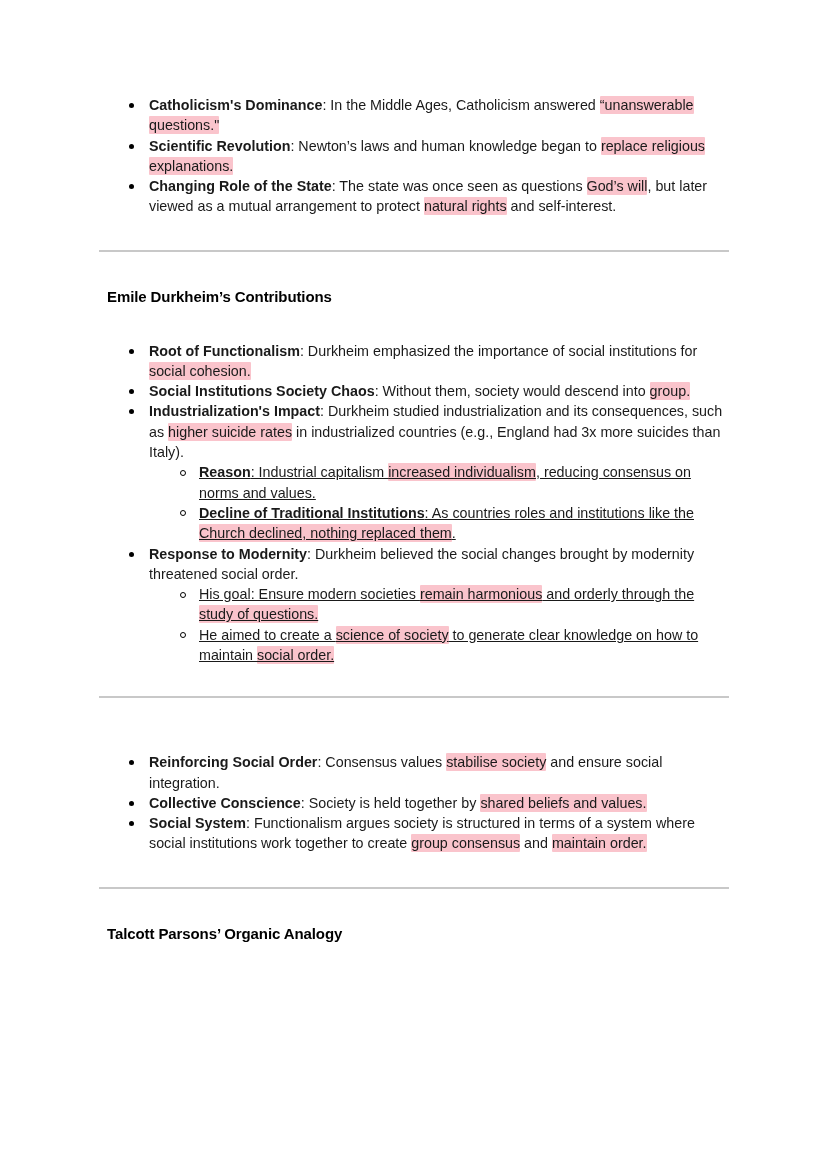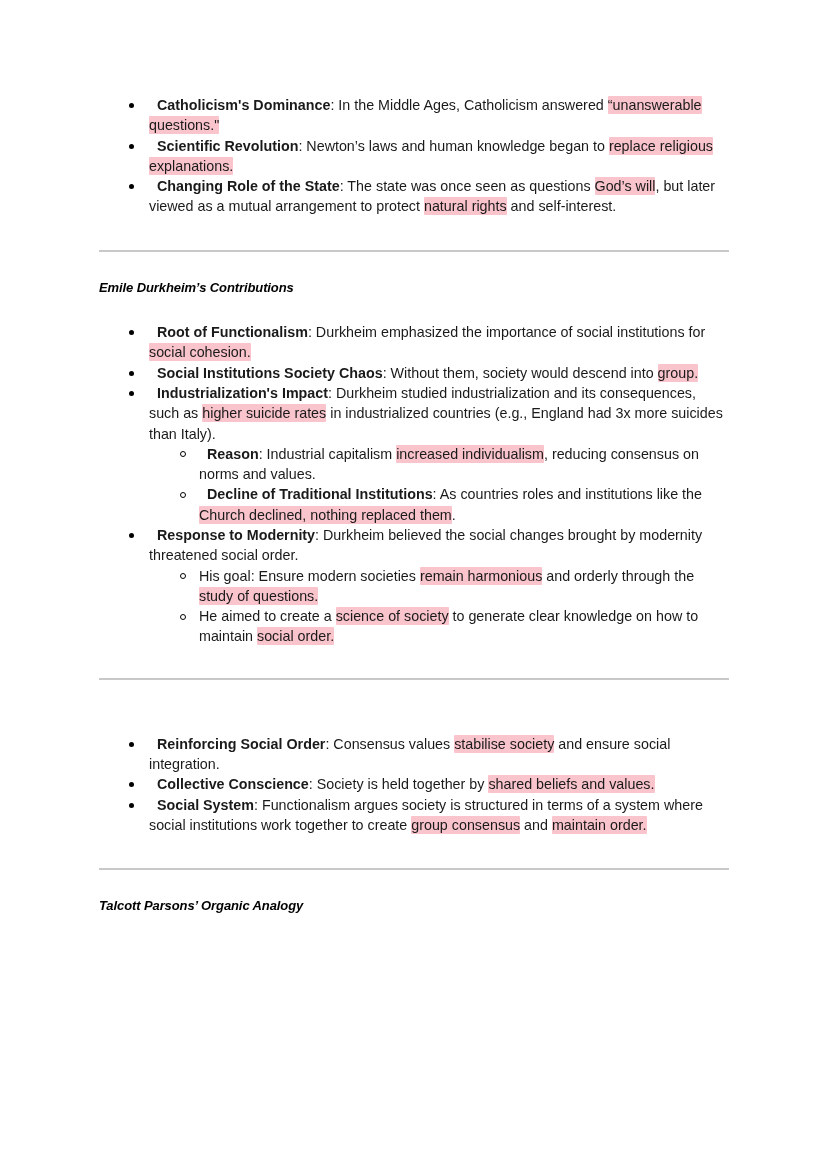--- a/index.html
+++ b/index.html
@@ -24,27 +24,26 @@
     background: #ffffff;
   }
   .content {
     position: absolute;
     left: 99px;
     top: 95px;
     width: 630px;
   }
   
   .section-heading {
-    font-size: 13px;
+    font-size: 15px;
     font-weight: bold;
     line-height: 1.25;
     color: #000;
     letter-spacing: -0.1px;
-    margin: 0;
-    font-style: italic;
+    margin: 8px;
   }
   
   .divider {
     width: 630px;
     height: 0;
     border: none;
     border-top: 2px solid #c8c8c8;
     margin: 0;
   }
   
@@ -68,20 +67,21 @@
     top: 8px;
     width: 5px;
     height: 5px;
     border-radius: 50%;
     background: #000;
   }
   ul.sub-bullets {
     list-style: none;
     margin: 0;
     padding: 0;
+    text-decoration: underline;
   }
   ul.sub-bullets > li {
     position: relative;
     padding-left: 50px;
     font-size: 14.3px;
     line-height: 20.3px;
     margin: 0;
     color: #1a1a1a;
   }
   ul.sub-bullets > li::before {
@@ -91,21 +91,20 @@
     top: 7.5px;
     width: 4px;
     height: 4px;
     border-radius: 50%;
     border: 1.2px solid #000;
     background: transparent;
     box-sizing: content-box;
   }
   .lead {
     font-weight: bold;
-    margin-left: 8px;
   }
   mark.hl {
     background: #fac4cc;
     color: #1a1a1a;
     padding: 1px 0 1px 0;
     border-radius: 1px;
     box-decoration-break: clone;
     -webkit-box-decoration-break: clone;
   }
   

